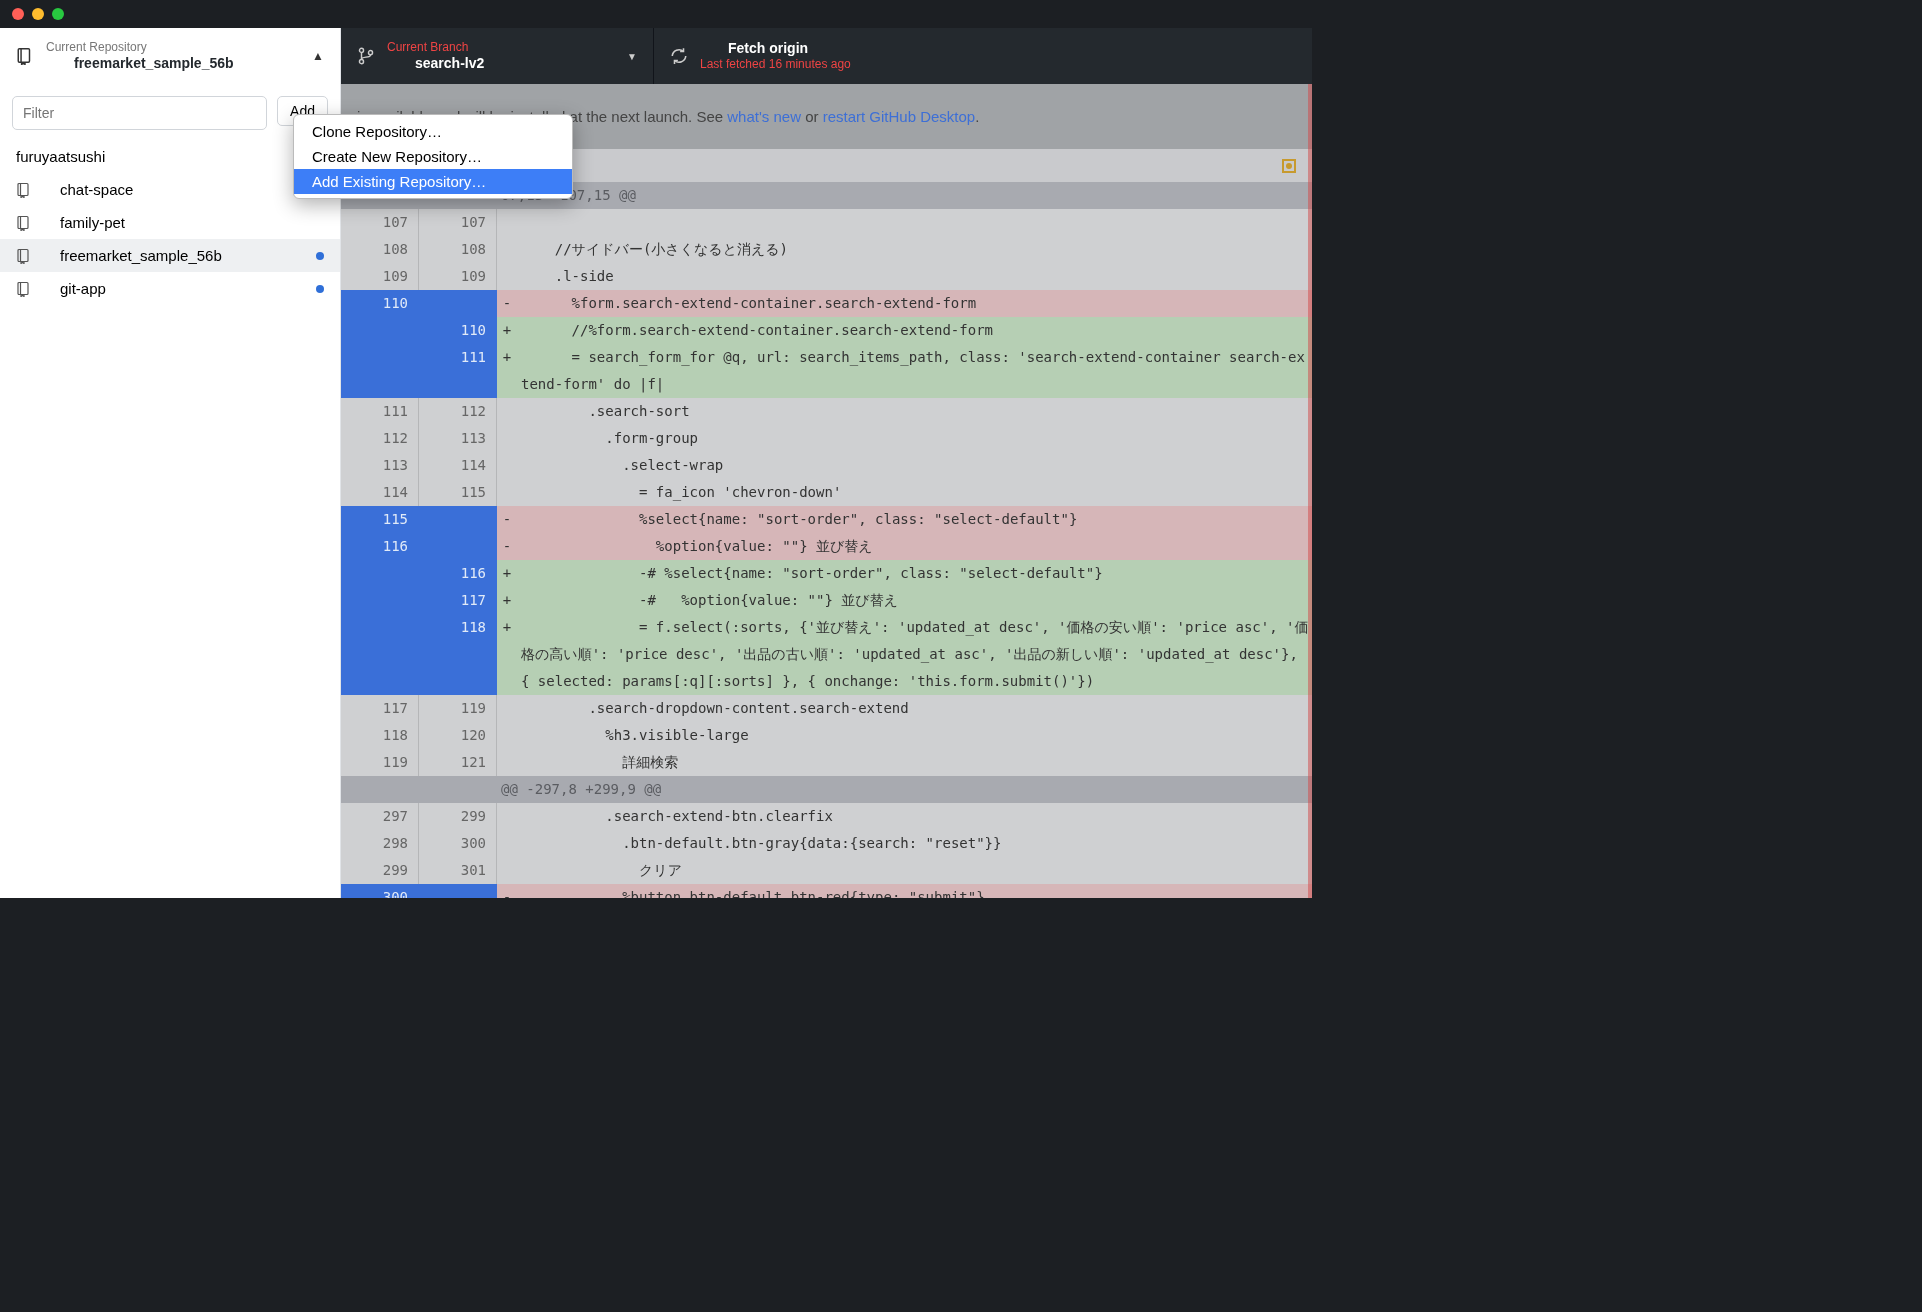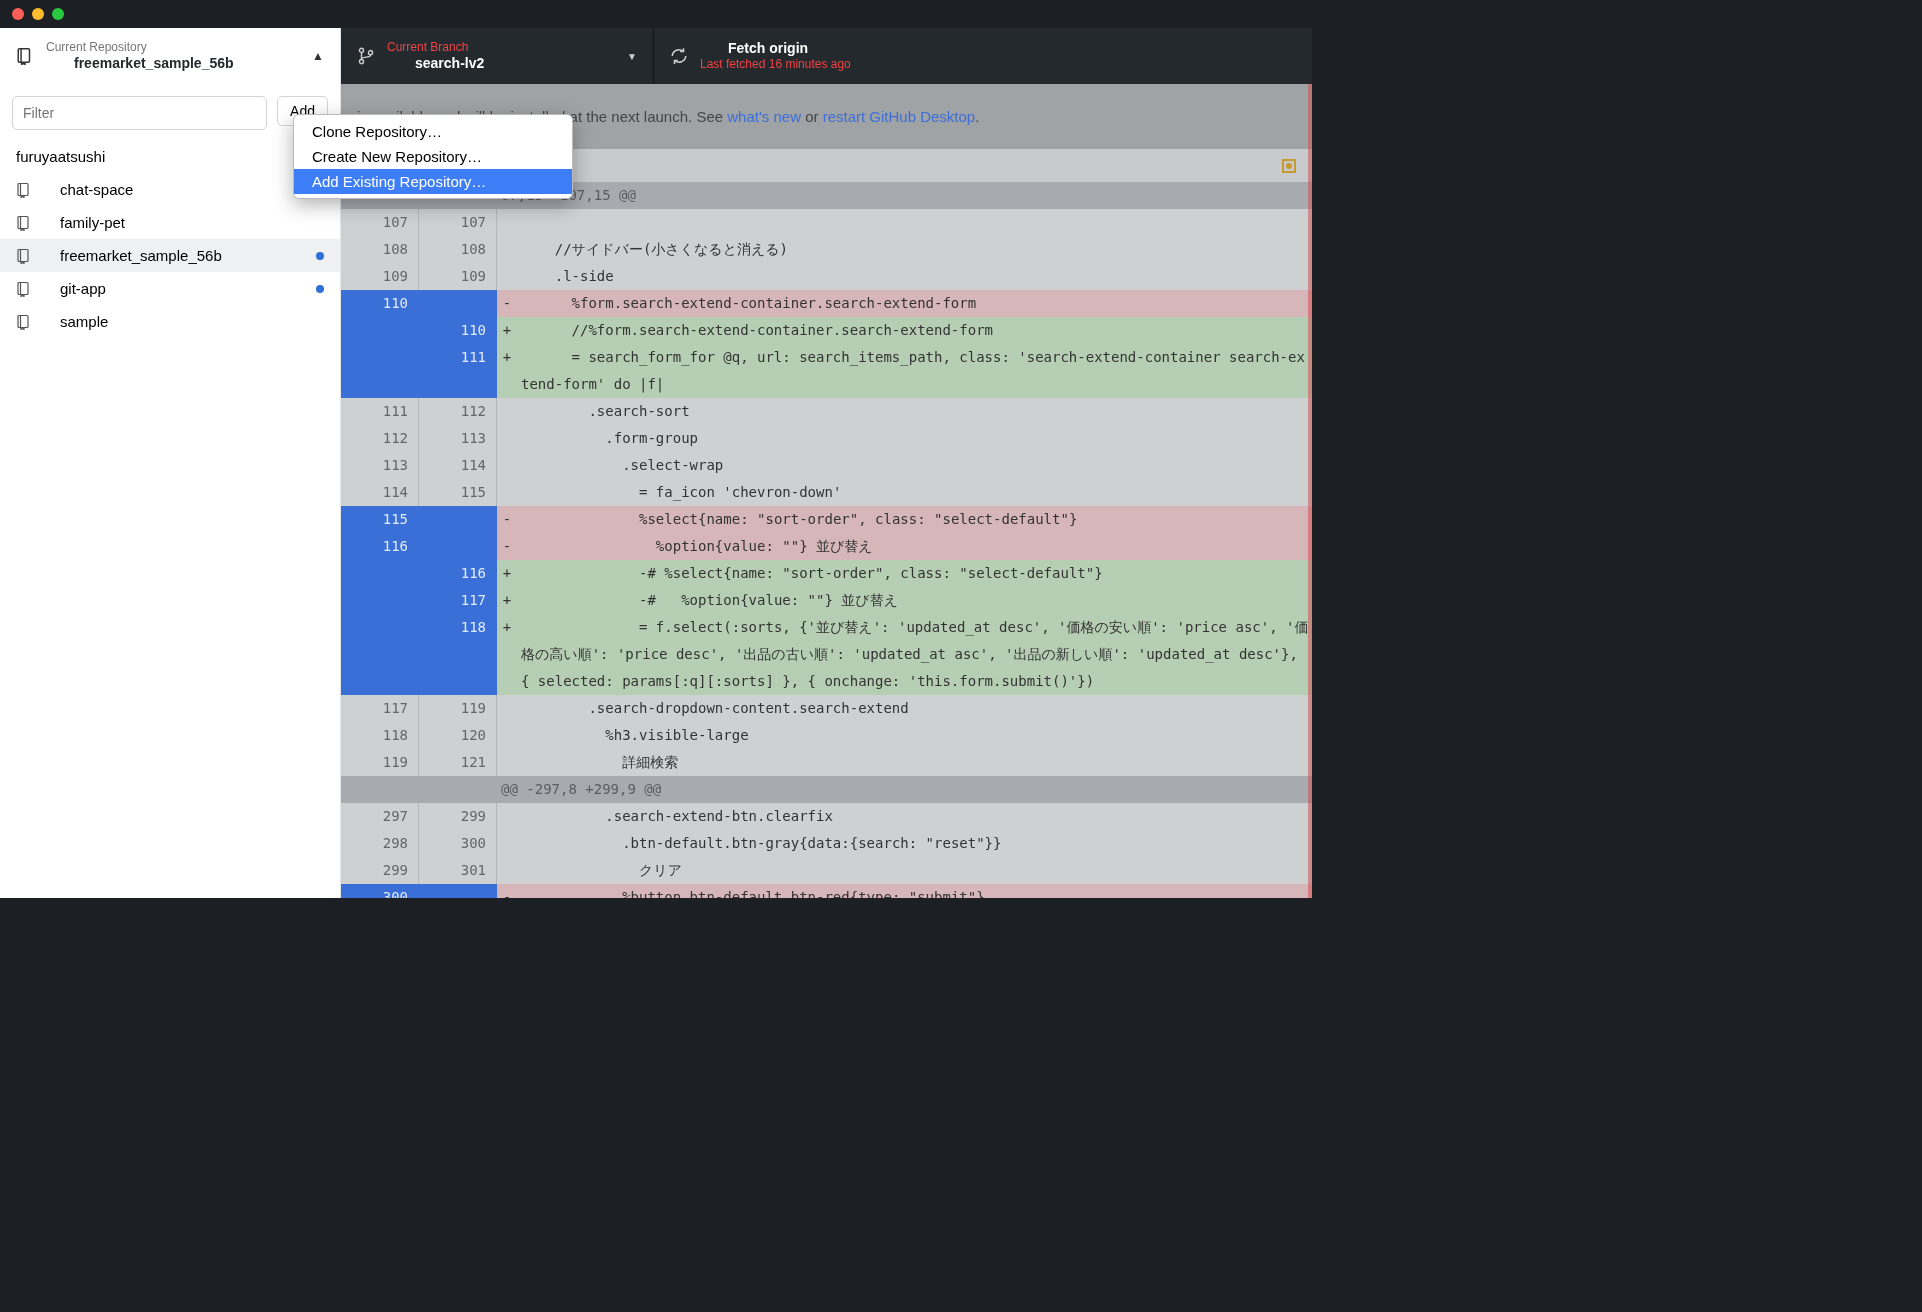--- a/index.html
+++ b/index.html
@@ -253,28 +253,20 @@
         </div>
         <div class="repo-item">
           <svg class="repo-icon" viewBox="0 0 16 16">
             <rect x="2" y="1.5" width="10" height="12" rx="1" fill="none" stroke="#555" stroke-width="1.2"></rect>
             <line x1="4.5" y1="1.5" x2="4.5" y2="13.5" stroke="#555" stroke-width="1.2"></line>
             <polyline points="5,13.5 5,15.5 6.5,14.5 8,15.5 8,13.5" fill="none" stroke="#555" stroke-width="1.2"></polyline>
           </svg>
           <span>git-app</span>
           <span class="dot"></span>
         </div>
-        <div class="repo-item">
-          <svg class="repo-icon" viewBox="0 0 16 16">
-            <rect x="2" y="1.5" width="10" height="12" rx="1" fill="none" stroke="#555" stroke-width="1.2"></rect>
-            <line x1="4.5" y1="1.5" x2="4.5" y2="13.5" stroke="#555" stroke-width="1.2"></line>
-            <polyline points="5,13.5 5,15.5 6.5,14.5 8,15.5 8,13.5" fill="none" stroke="#555" stroke-width="1.2"></polyline>
-          </svg>
-          <span>sample</span>
-        </div>
       </div>
   </div>
 
   <div class="diff-area">
     <div class="banner">
       <span>is available and will be installed at the next launch. See </span><span class="link">what's new</span><span> or </span><span class="link">restart GitHub Desktop</span><span>.</span>
     </div>
     <div class="file-header">
       <span>l.haml</span>
       <span class="marker"></span>

